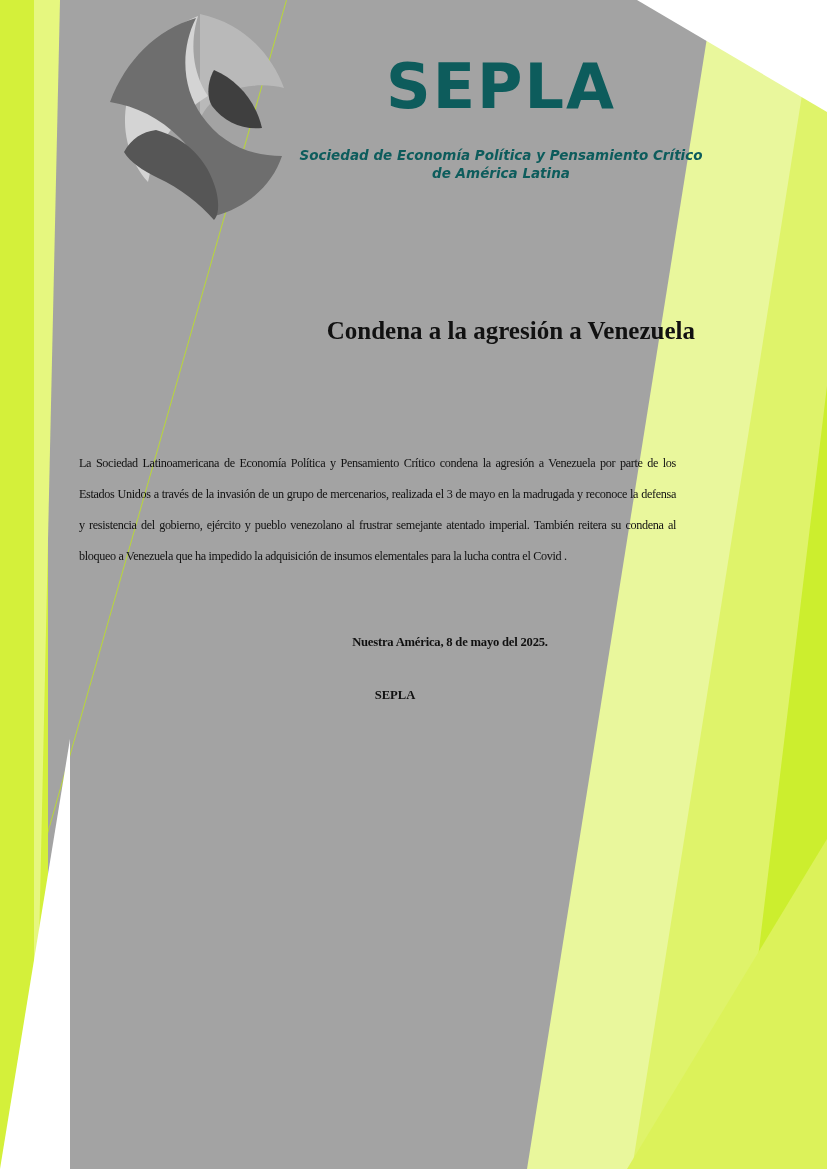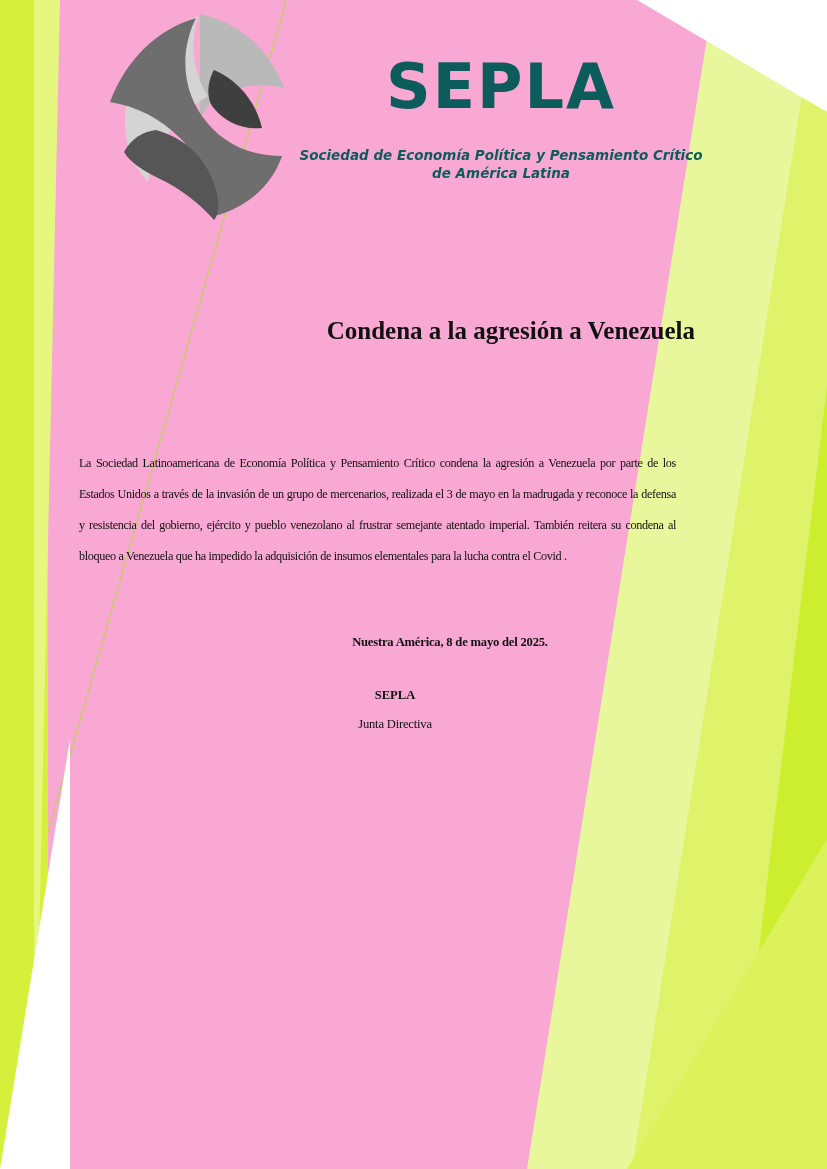--- a/index.html
+++ b/index.html
@@ -13,21 +13,21 @@
     font-family: "Liberation Serif", serif;
     overflow: hidden;
     position: relative;
   }
 
   .page {
     position: absolute;
     inset: 0;
     width: 827px;
     height: 1169px;
-    background: #f9a8d4;
+    background: #a3a3a3;
     overflow: hidden;
   }
 
   
   .deco {
     position: absolute;
     pointer-events: none;
   }
 
   
@@ -249,15 +249,14 @@
 
   </div>
 
   <h1 class="doc-title">Condena a la agresión a Venezuela</h1>
 
   <p class="doc-paragraph">La Sociedad Latinoamericana de Economía Política y Pensamiento Crítico condena la agresión a Venezuela por parte de los Estados Unidos a través de la invasión de un grupo de mercenarios, realizada el 3 de mayo en la madrugada y reconoce la defensa y resistencia del gobierno, ejército y pueblo venezolano al frustrar semejante atentado imperial. También reitera su condena al bloqueo a Venezuela que ha impedido la adquisición de insumos elementales para la lucha contra el Covid .</p>
 
   <div class="doc-place-date">Nuestra América, 8 de mayo del 2025.</div>
 
   <div class="doc-signature">SEPLA</div>
-  <div class="doc-signature-role">Junta Directiva</div>
 
 </div>
 
 </body></html>

